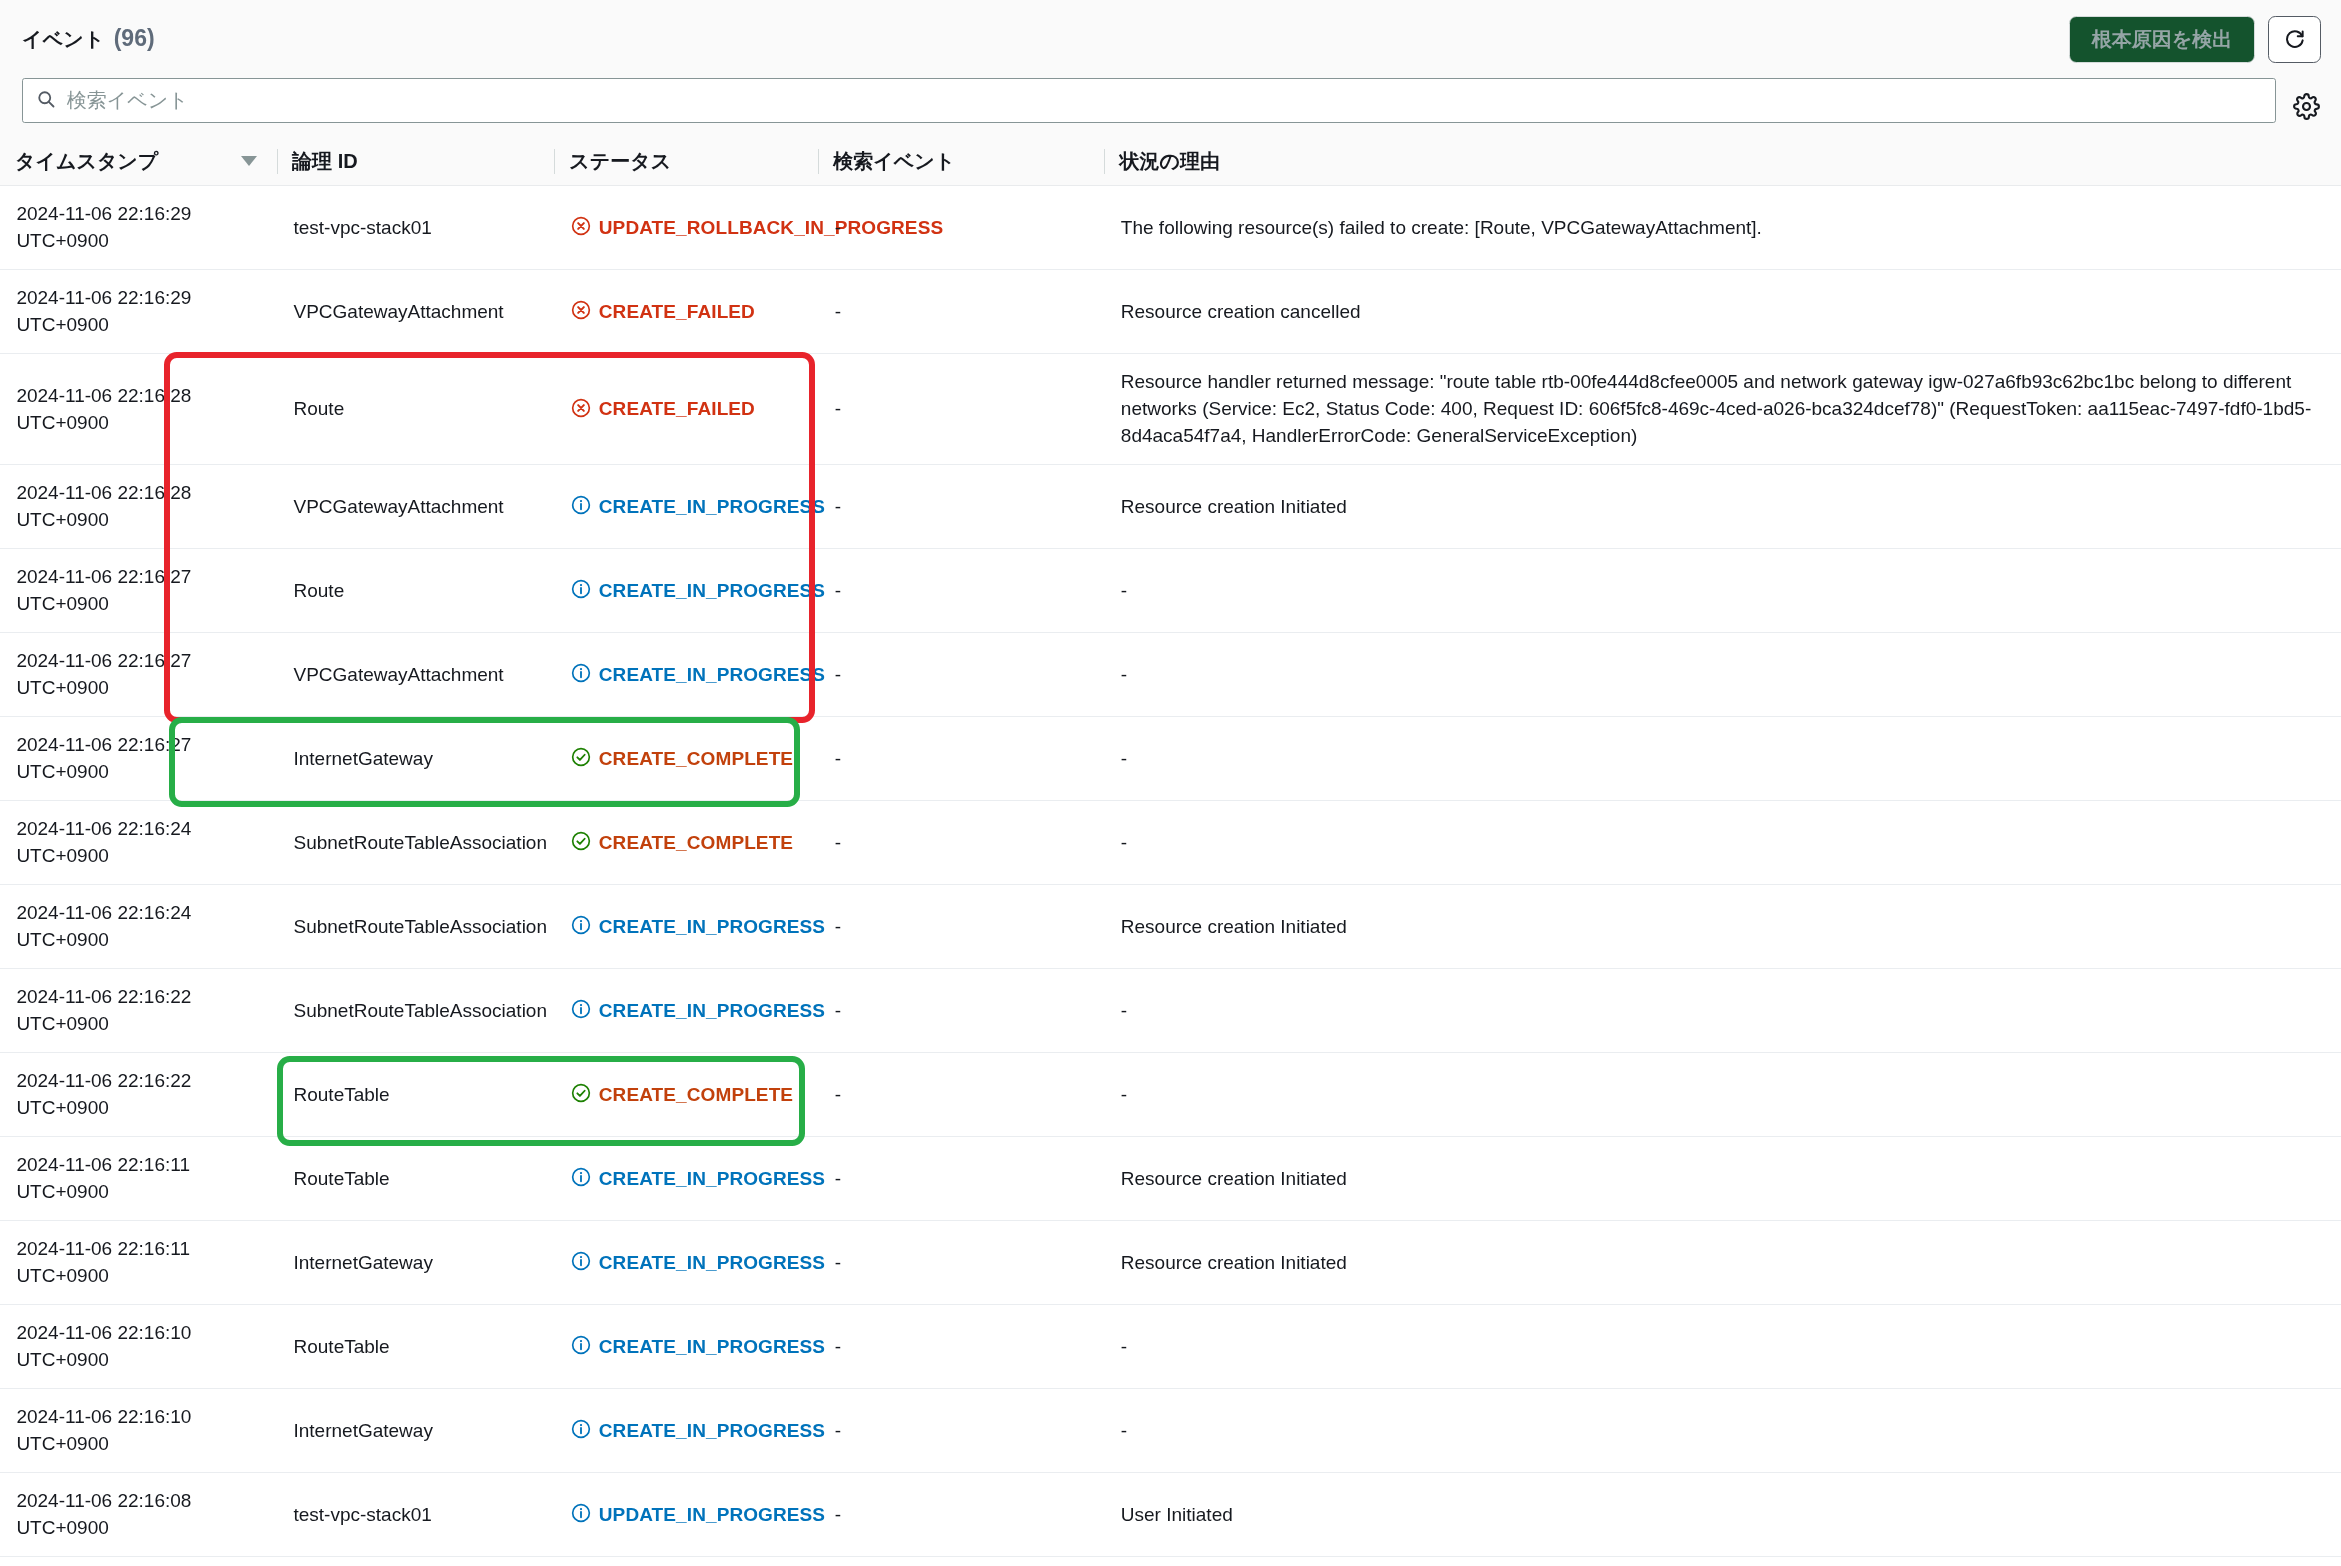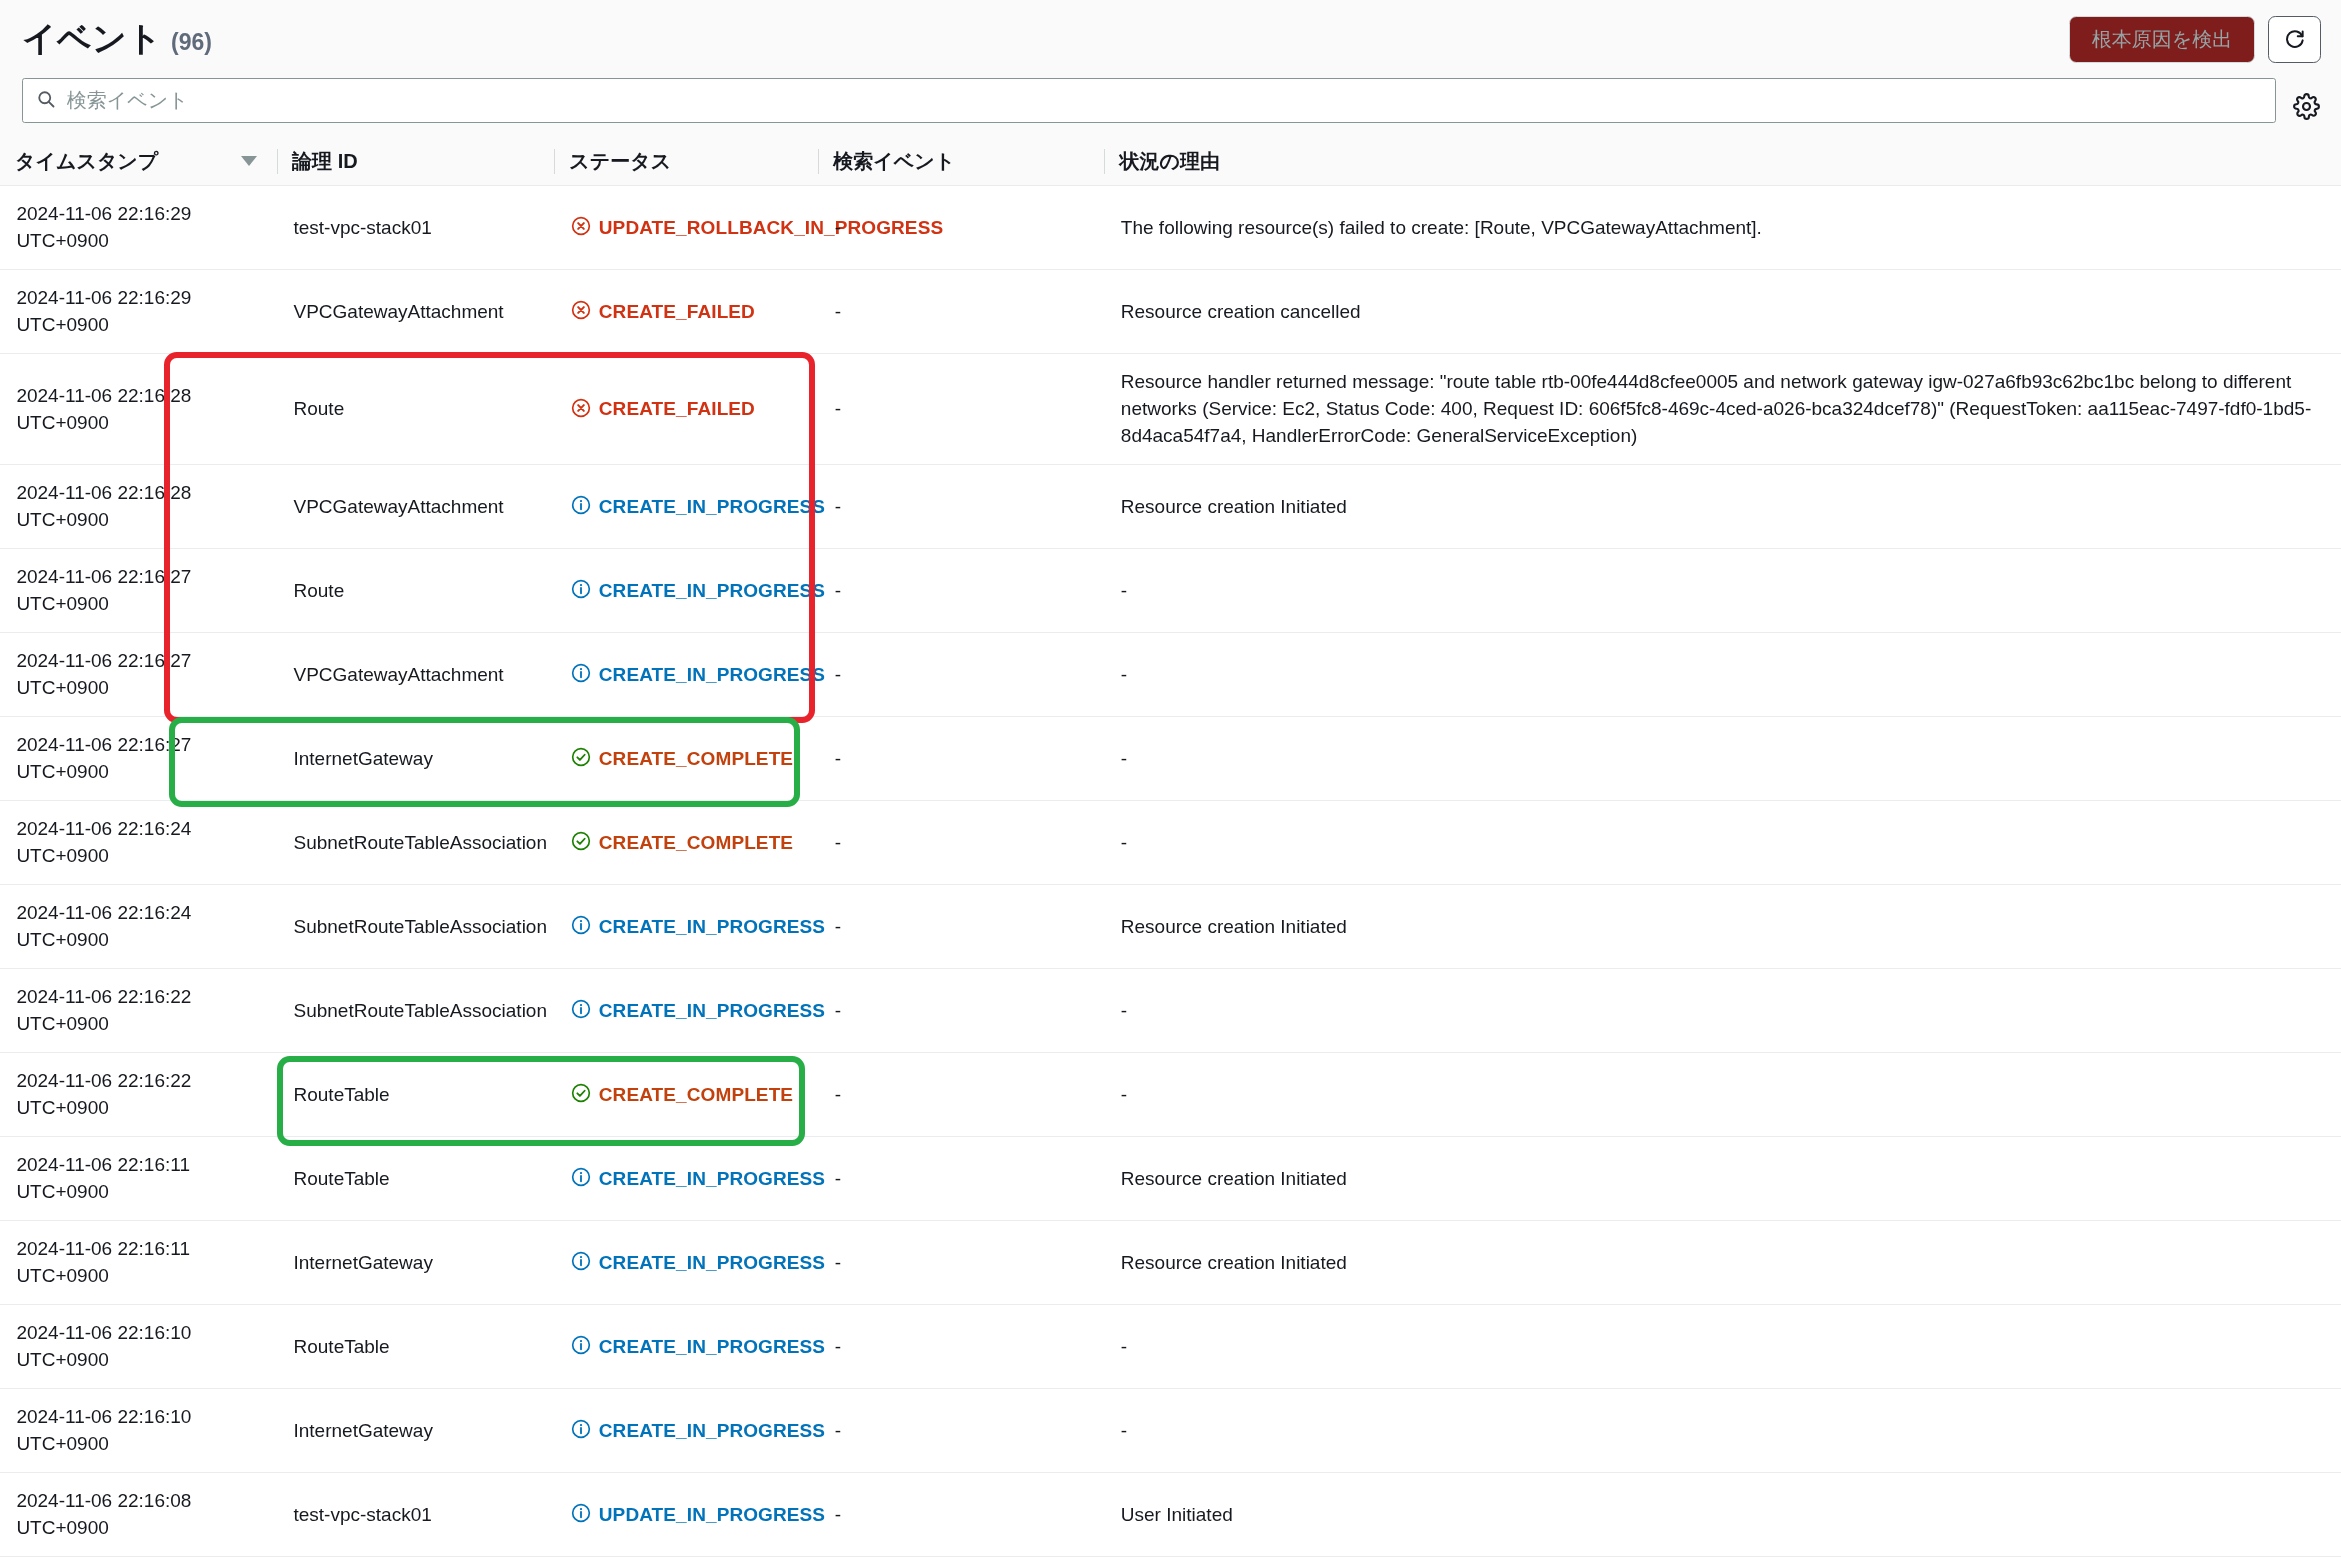--- a/index.html
+++ b/index.html
@@ -18,21 +18,21 @@
   .panel-header {
     height: 78px;
     background: #fafafa;
     display: flex;
     align-items: center;
     padding: 0 20px 0 22px;
     position: relative;
   }
   .title-group { display: flex; align-items: baseline; gap: 9px; }
   .title-group .title {
-    font-size: 34px;
+    font-size: 20px;
     font-weight: bold;
     letter-spacing: 0.2px;
     color: #16191f;
     text-align: right;
   }
   .title-group .count {
     font-size: 23px;
     color: #5f6b7a;
     font-weight: bold;
   }
@@ -40,24 +40,24 @@
     margin-left: auto;
     display: flex;
     align-items: center;
     gap: 12.7px;
   }
   .btn-normal {
     height: 47px;
     padding: 8px 22px;
     border: 0.9px solid #d5dbdb;
     border-radius: 7.3px;
-    background: #7f1d1d;
+    background: #14532d;
     color: #95a5a6;
     font-size: 20px;
-    font-weight: normal;
+    font-weight: bold;
     font-family: "Liberation Sans", sans-serif;
     display: flex;
     align-items: center;
     justify-content: center;
     white-space: nowrap;
   }
   .btn-icon {
     width: 53px;
     height: 47px;
     border: 0.9px solid #545b64;

